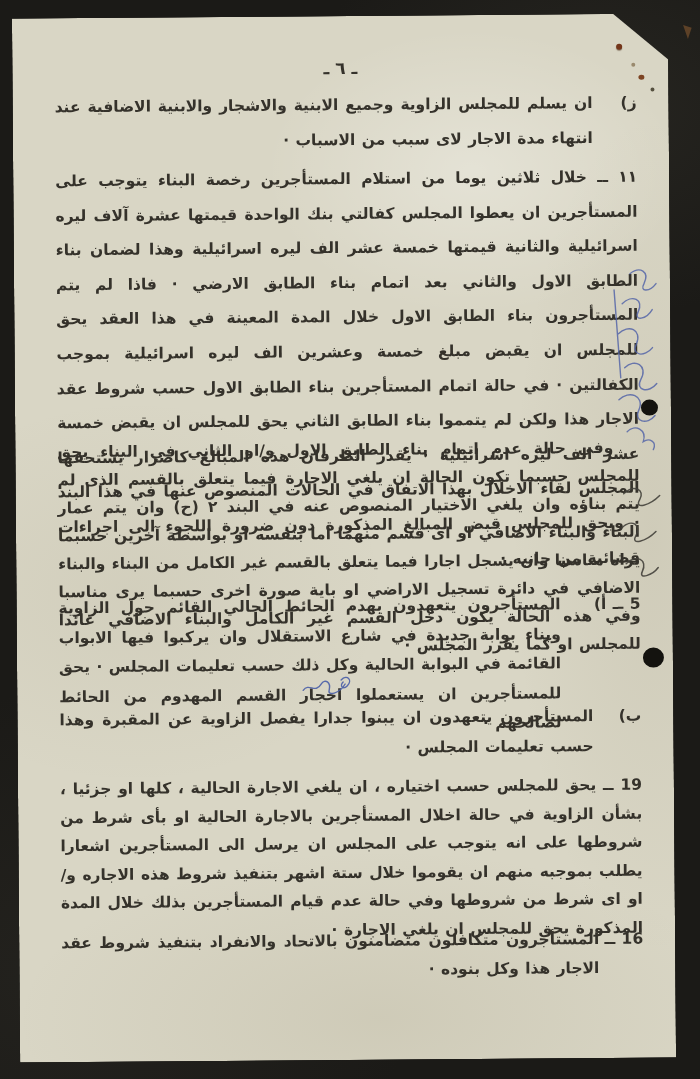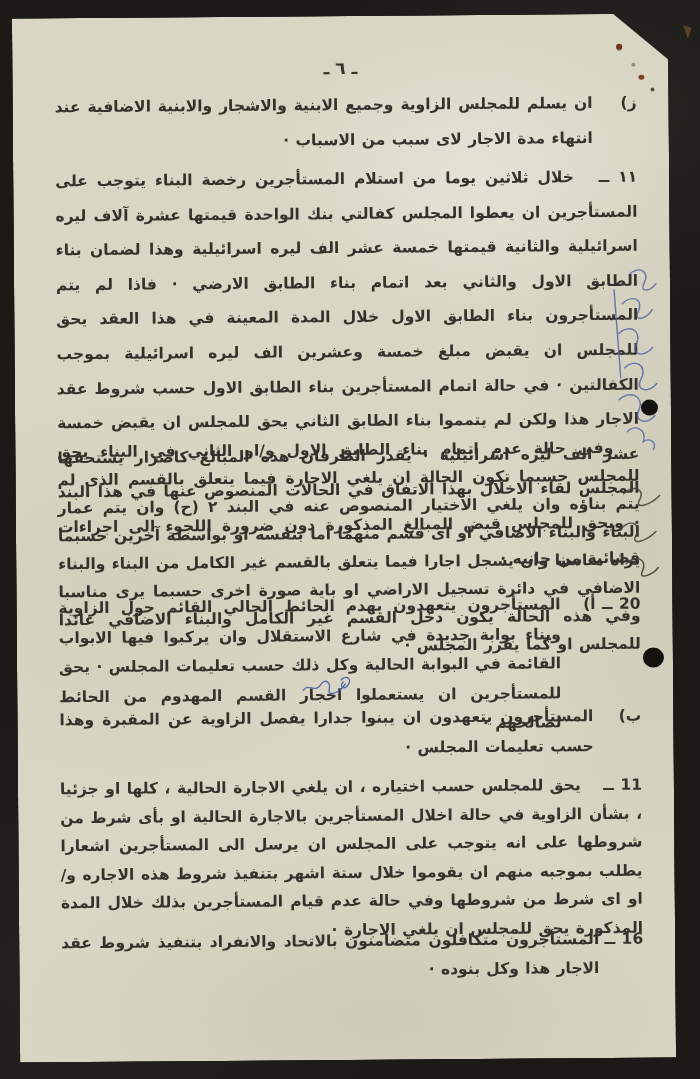--- a/index.html
+++ b/index.html
@@ -29,21 +29,21 @@
     position:absolute;top:42px;left:0;right:0;text-align:center;
     font-size:17px;font-weight:bold;letter-spacing:2px;
   }
   .clause{
     position:absolute;right:32px;left:42px;
     font-size:15.5px;font-weight:bold;line-height:34px;
     text-align:justify;word-spacing:1px;
   }
   .hang{padding-right:var(--hang,42px);}
   .hang .label{position:absolute;right:0;top:0;}
-  .inline-label .label{display:inline;margin-left:16px;}
+  .inline-label .label{display:inline;}
   .c-z   {top:72px;  --hang:44px; line-height:35px;}
   .c-11  {top:146px; line-height:34.6px;}
   .c-cont{top:420px; line-height:28px; text-indent:26px;}
   .c-12a {top:576px; --hang:80px; line-height:29.5px;}
   .c-12b {top:688px; --hang:48px; line-height:29.5px;}
   .c-13  {top:757px; line-height:28.5px;}
   .c-14  {top:911px; --hang:44px; line-height:29px;}
   .hole{position:absolute;background:#14130f;border-radius:50%;}
   .hole-top{width:17px;height:16px;left:626px;top:386px;}
   .hole-bottom{width:21px;height:20px;left:626px;top:634px;}
@@ -78,31 +78,31 @@
   <div class="clause c-11 inline-label">
     <span class="label">١١ ــ</span>
     <span>خلال ثلاثين يوما من استلام المستأجرين رخصة البناء يتوجب على المستأجرين ان يعطوا المجلس كفالتي بنك الواحدة قيمتها عشرة آلاف ليره اسرائيلية والثانية قيمتها خمسة عشر الف ليره اسرائيلية وهذا لضمان بناء الطابق الاول والثاني بعد اتمام بناء الطابق الارضي · فاذا لم يتم المستأجرون بناء الطابق الاول خلال المدة المعينة في هذا العقد يحق للمجلس ان يقبض مبلغ خمسة وعشرين الف ليره اسرائيلية بموجب الكفالتين · في حالة اتمام المستأجرين بناء الطابق الاول حسب شروط عقد الاجار هذا ولكن لم يتمموا بناء الطابق الثاني يحق للمجلس ان يقبض خمسة عشر الف ليره اسرائيلية · يقدر الطرفان هذه المبالغ كاضرار يستحقها المجلس لقاء الاخلال بهذا الاتفاق في الحالات المنصوص عنها في هذا البند · ويحق للمجلس قبض المبالغ المذكورة دون ضرورة اللجوء الى اجراءات قضائية من جانبه ·</span>
   </div>
 
   <div class="clause c-cont">
     <span>وفي حالة عدم اتمام بناء الطابق الاول و/او الثاني في البناء يحق للمجلس حسبما تكون الحالة ان يلغي الاجارة فيما يتعلق بالقسم الذى لم يتم بناؤه وان يلغي الاختيار المنصوص عنه في البند ٢ (ح) وان يتم عمار البناء والبناء الاضافي او اى قسم منهما اما بنفسه او بواسطة آخرين حسبما يراه مناسبا وان يسجل اجارا فيما يتعلق بالقسم غير الكامل من البناء والبناء الاضافي في دائرة تسجيل الاراضي او باية صورة اخرى حسبما يرى مناسبا وفي هذه الحالة يكون دخل القسم غير الكامل والبناء الاضافي عائدا للمجلس او كما يقرر المجلس ·</span>
   </div>
 
   <div class="clause c-12a hang">
-    <span class="label">20 ــ أ)</span>
+    <span class="label">5 ــ أ)</span>
     <span>المستأجرون يتعهدون بهدم الحائط الحالي القائم حول الزاوية وبناء بوابة جديدة في شارع الاستقلال وان يركبوا فيها الابواب القائمة في البوابة الحالية وكل ذلك حسب تعليمات المجلس · يحق للمستأجرين ان يستعملوا احجار القسم المهدوم من الحائط لصالحهم ·</span>
   </div>
 
   <div class="clause c-12b hang">
     <span class="label">ب)</span>
     <span>المستأجرون يتعهدون ان يبنوا جدارا يفصل الزاوية عن المقبرة وهذا حسب تعليمات المجلس ·</span>
   </div>
 
   <div class="clause c-13 inline-label">
-    <span class="label">11 ــ</span>
+    <span class="label">19 ــ</span>
     <span>يحق للمجلس حسب اختياره ، ان يلغي الاجارة الحالية ، كلها او جزئيا ، بشأن الزاوية في حالة اخلال المستأجرين بالاجارة الحالية او بأى شرط من شروطها على انه يتوجب على المجلس ان يرسل الى المستأجرين اشعارا يطلب بموجبه منهم ان يقوموا خلال ستة اشهر بتنفيذ شروط هذه الاجاره و/او اى شرط من شروطها وفي حالة عدم قيام المستأجرين بذلك خلال المدة المذكورة يحق للمجلس ان يلغي الاجارة ·</span>
   </div>
 
   <div class="clause c-14 hang">
     <span class="label">16 ــ</span>
     <span>المستأجرون متكافلون متضامنون بالاتحاد والانفراد بتنفيذ شروط عقد الاجار هذا وكل بنوده ·</span>
   </div>
 
   <div class="hole hole-top"></div>
   <div class="hole hole-bottom"></div>

